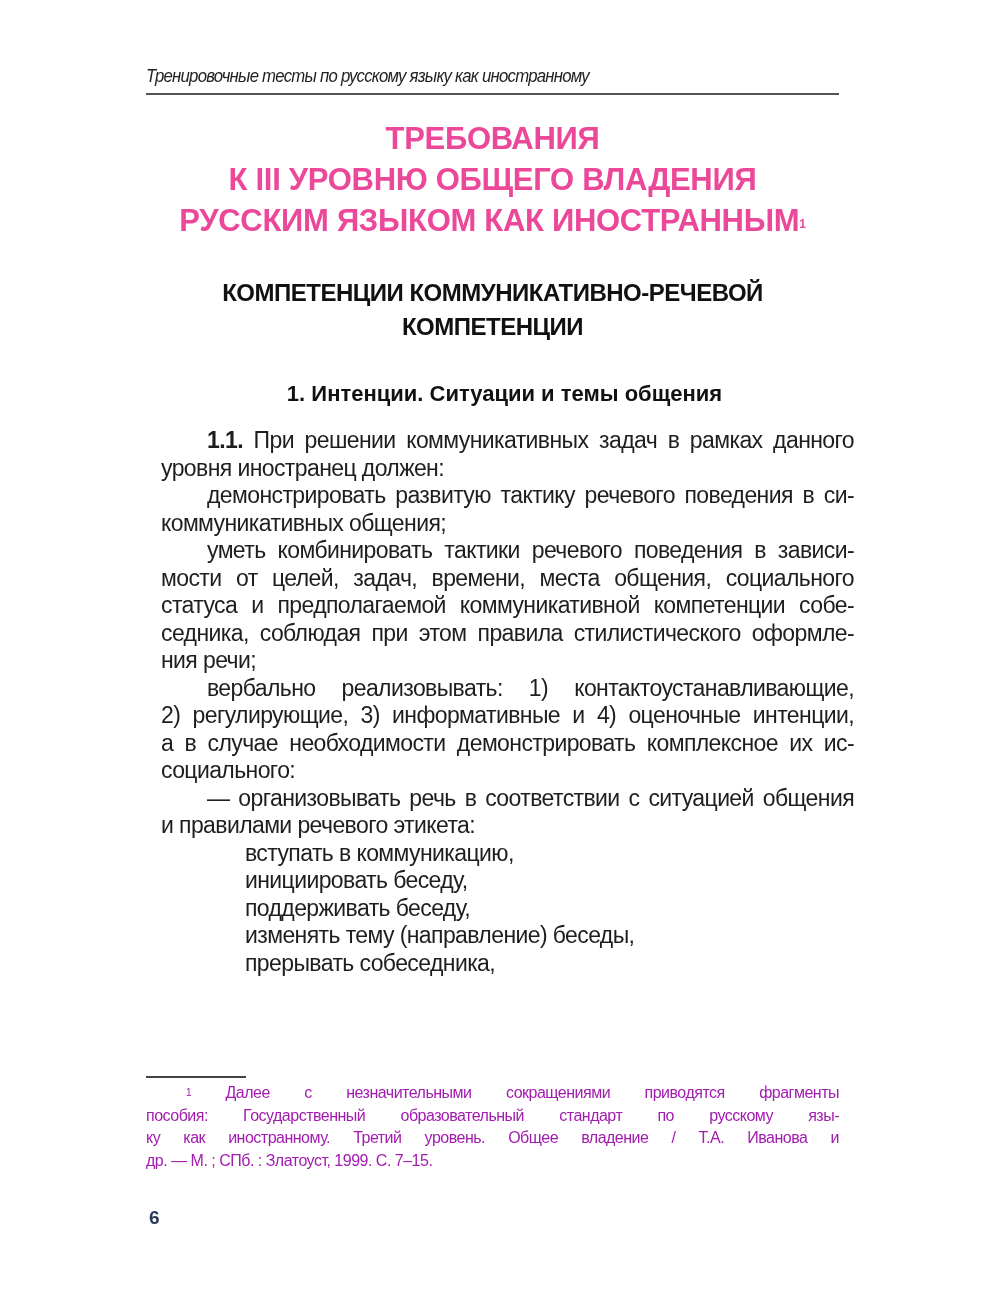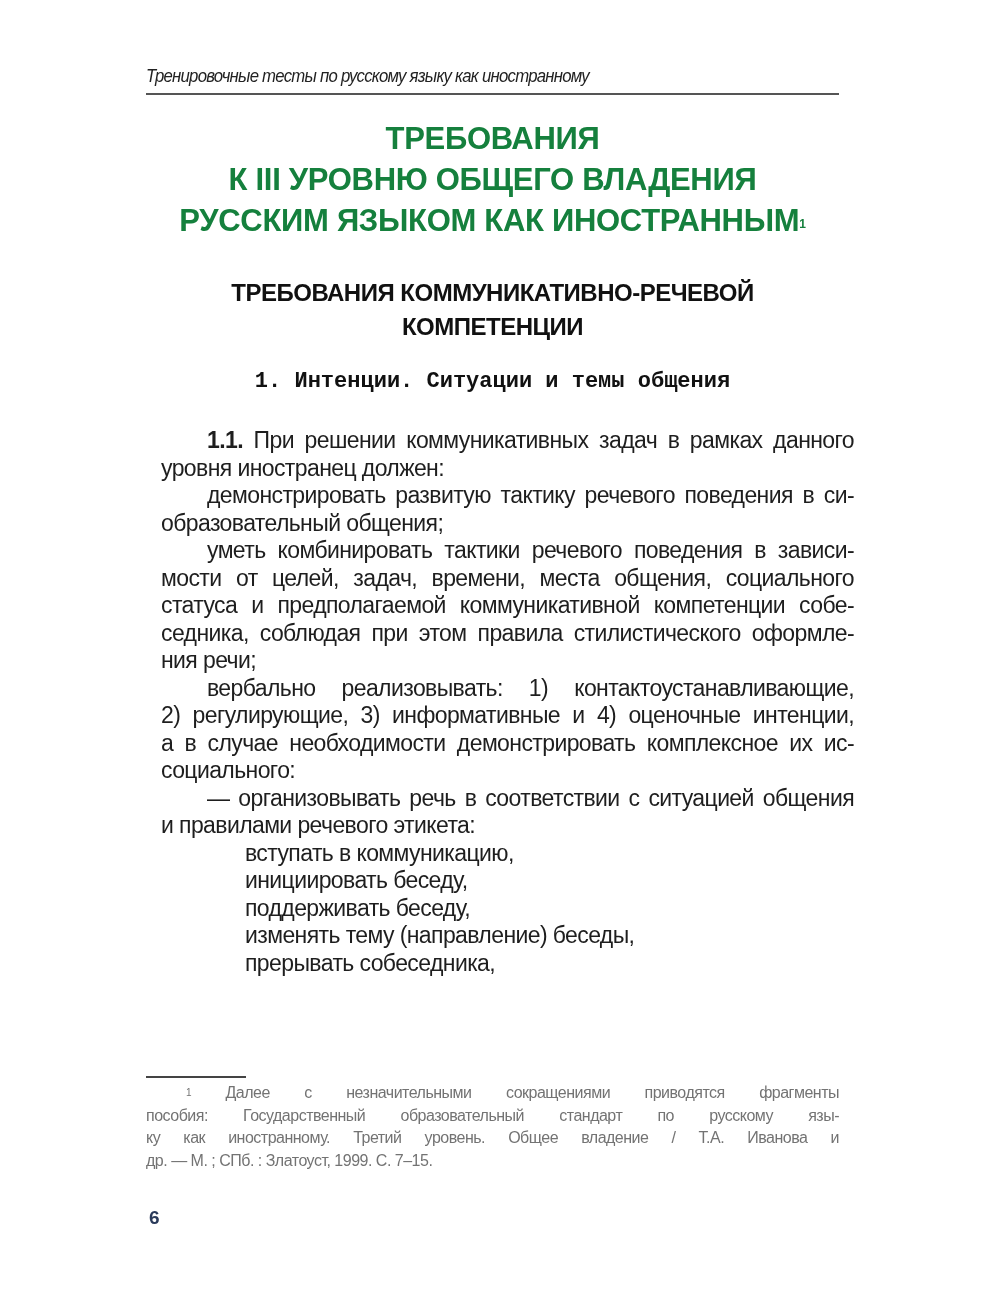--- a/index.html
+++ b/index.html
@@ -45,21 +45,21 @@
     .title-block {
       position: absolute;
       left: 0;
       top: 118px;
       width: 693px;
       text-align: center;
       font-weight: bold;
       font-size: 31px;
       line-height: 41px;
       letter-spacing: -0.3px;
-      color: #15803d;
+      color: #ec4899;
     }
     .title-block .line { display: block; white-space: nowrap; }
     .title-block sup {
       font-size: 12px;
       vertical-align: top;
       position: relative;
       top: 4px;
     }
     .subtitle-block {
       position: absolute;
@@ -116,21 +116,21 @@
       height: 1.5px;
       background: #444;
     }
     .footnote {
       position: absolute;
       left: 0;
       top: 1082px;
       width: 693px;
       font-size: 16px;
       line-height: 22.5px;
-      color: #737373;
+      color: #a21caf;
       letter-spacing: -0.5px;
     }
     .footnote .ln {
       display: block;
       white-space: nowrap;
       height: 22.5px;
     }
     .footnote .ln.justify {
       text-align: justify;
       text-align-last: justify;
@@ -154,31 +154,31 @@
   <div class="running-header">Тренировочные тесты по русскому языку как иностранному</div>
   <div class="header-rule"></div>
 
   <h1 class="title-block" style="margin:0;">
     <span class="line">ТРЕБОВАНИЯ</span>
     <span class="line">К III УРОВНЮ ОБЩЕГО ВЛАДЕНИЯ</span>
     <span class="line"><span>РУССКИМ ЯЗЫКОМ КАК ИНОСТРАННЫМ</span><sup>1</sup></span>
   </h1>
 
   <h2 class="subtitle-block" style="margin:0;">
-    <span class="line">ТРЕБОВАНИЯ КОММУНИКАТИВНО-РЕЧЕВОЙ</span>
+    <span class="line">КОМПЕТЕНЦИИ КОММУНИКАТИВНО-РЕЧЕВОЙ</span>
     <span class="line">КОМПЕТЕНЦИИ</span>
   </h2>
 
-  <h3 class="section-heading" style="margin:0;font-family:Liberation Mono, monospace;">1. Интенции. Ситуации и темы общения</h3>
+  <h3 class="section-heading" style="margin:12px;">1. Интенции. Ситуации и темы общения</h3>
 
   <div class="body-text">
     <span class="ln justify indent"><span class="num">1.1.</span><span> При решении коммуникативных задач в рамках данного</span></span>
     <span class="ln">уровня иностранец должен:</span>
     <span class="ln justify indent">демонстрировать развитую тактику речевого поведения в си-</span>
-    <span class="ln">образовательный общения;</span>
+    <span class="ln">коммуникативных общения;</span>
     <span class="ln justify indent">уметь комбинировать тактики речевого поведения в зависи-</span>
     <span class="ln justify">мости от целей, задач, времени, места общения, социального</span>
     <span class="ln justify">статуса и предполагаемой коммуникативной компетенции собе-</span>
     <span class="ln justify">седника, соблюдая при этом правила стилистического оформле-</span>
     <span class="ln">ния речи;</span>
     <span class="ln justify indent">вербально реализовывать: 1) контактоустанавливающие,</span>
     <span class="ln justify">2) регулирующие, 3) информативные и 4) оценочные интенции,</span>
     <span class="ln justify">а в случае необходимости демонстрировать комплексное их ис-</span>
     <span class="ln">социального:</span>
     <span class="ln justify indent">— организовывать речь в соответствии с ситуацией общения</span>

